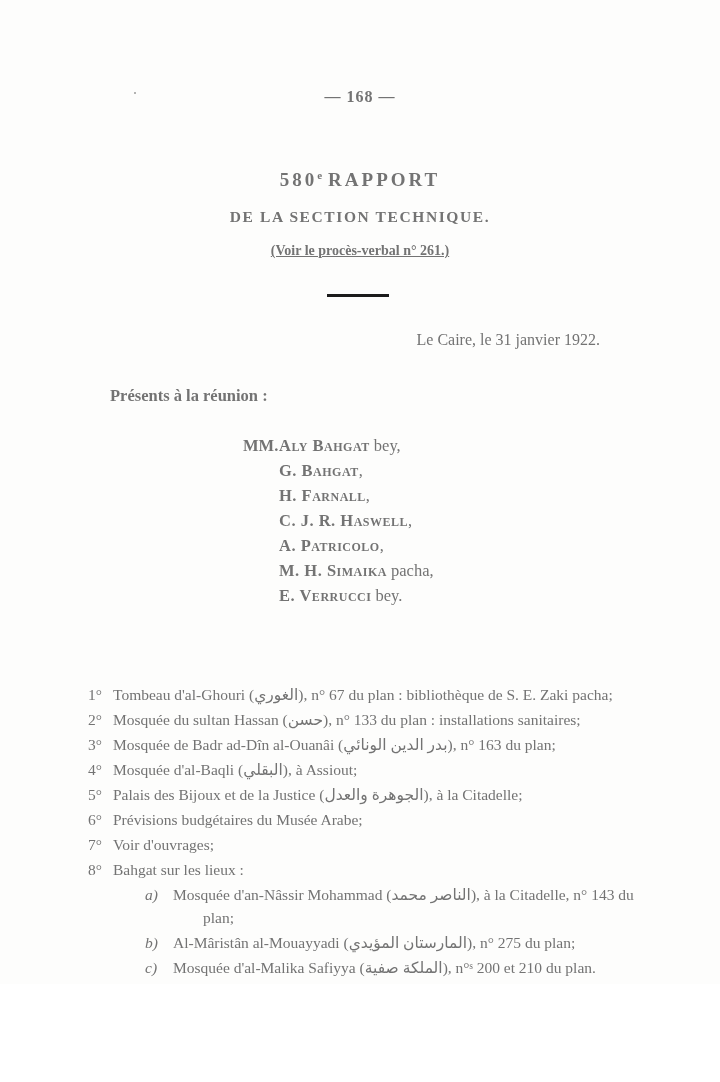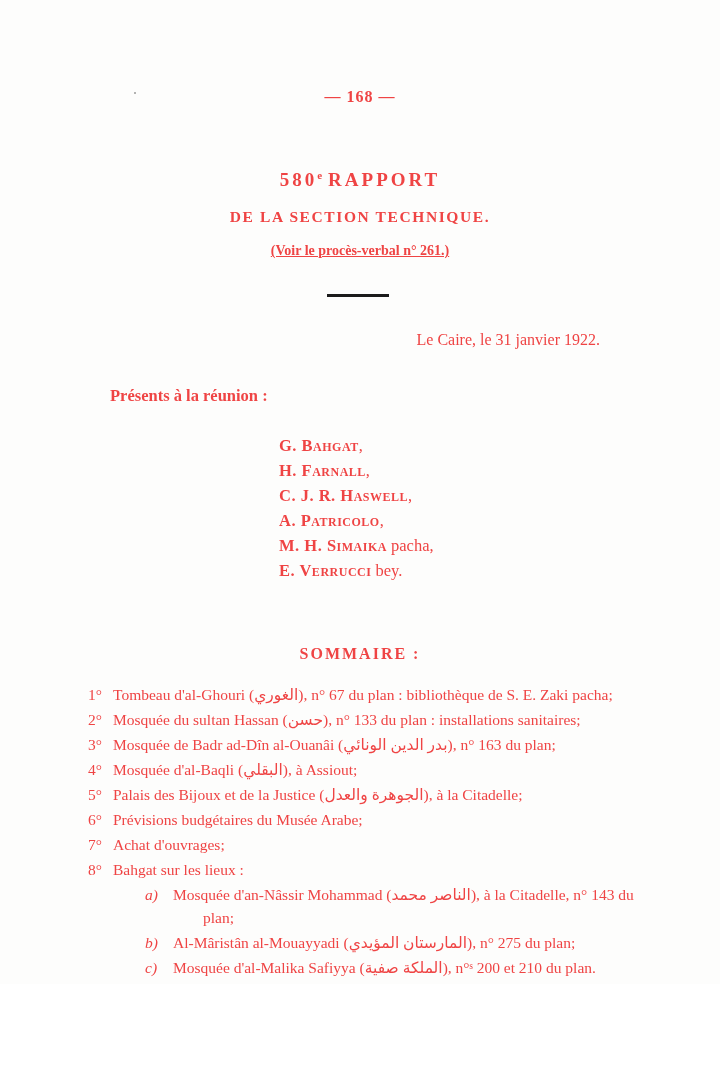--- a/index.html
+++ b/index.html
@@ -6,21 +6,21 @@
     margin: 0;
     padding: 0;
     background: #ffffff;
   }
   .page {
     position: relative;
     width: 720px;
     height: 984px;
     margin: 0 auto;
     background: #fdfdfc;
-    color: #ef4444;
+    color: #737373;
     font-family: "Liberation Serif", "DejaVu Serif", "DejaVu Sans", serif;
     overflow: hidden;
   }
   .speck {
     position: absolute;
     top: 92px; left: 134px;
     width: 2px; height: 2px;
     background: #9a9a9a;
     border-radius: 50%;
   }
@@ -161,29 +161,29 @@
 
   <div class="report-reference">(Voir le procès-verbal n° 261.)</div>
 
   <div class="separator-rule"></div>
 
   <div class="dateline">Le Caire, le 31 janvier 1922.</div>
 
   <div class="attendance-heading">Présents à la réunion :</div>
 
   <div class="attendee-list">
+    <div class="attendee-row"><span class="mm-prefix">MM.</span><span class="sc-name">Aly Bahgat</span><span class="attendee-suffix"> bey,</span></div>
     <div class="attendee-row"><span class="mm-prefix"></span><span class="sc-name">G. Bahgat</span><span class="attendee-suffix">,</span></div>
     <div class="attendee-row"><span class="mm-prefix"></span><span class="sc-name">H. Farnall</span><span class="attendee-suffix">,</span></div>
     <div class="attendee-row"><span class="mm-prefix"></span><span class="sc-name">C. J. R. Haswell</span><span class="attendee-suffix">,</span></div>
     <div class="attendee-row"><span class="mm-prefix"></span><span class="sc-name">A. Patricolo</span><span class="attendee-suffix">,</span></div>
     <div class="attendee-row"><span class="mm-prefix"></span><span class="sc-name">M. H. Simaika</span><span class="attendee-suffix"> pacha,</span></div>
     <div class="attendee-row"><span class="mm-prefix"></span><span class="sc-name">E. Verrucci</span><span class="attendee-suffix"> bey.</span></div>
   </div>
 
-  <div class="sommaire-heading">SOMMAIRE :</div>
 
   <div class="sommaire">
     <div class="sommaire-item">
         <span class="item-num">1°</span>
         <span class="item-text">Tombeau d'al-Ghouri (الغوري), n° 67 du plan : bibliothèque de S. E. Zaki pacha;</span>
       </div>
     <div class="sommaire-item">
         <span class="item-num">2°</span>
         <span class="item-text">Mosquée du sultan Hassan (حسن), n° 133 du plan : installations sanitaires;</span>
       </div>
@@ -198,21 +198,21 @@
     <div class="sommaire-item">
         <span class="item-num">5°</span>
         <span class="item-text">Palais des Bijoux et de la Justice (الجوهرة والعدل), à la Citadelle;</span>
       </div>
     <div class="sommaire-item">
         <span class="item-num">6°</span>
         <span class="item-text">Prévisions budgétaires du Musée Arabe;</span>
       </div>
     <div class="sommaire-item">
         <span class="item-num">7°</span>
-        <span class="item-text">Achat d'ouvrages;</span>
+        <span class="item-text">Voir d'ouvrages;</span>
       </div>
     <div class="sommaire-item">
         <span class="item-num">8°</span>
         <span class="item-text">Bahgat sur les lieux :</span>
       </div>
 
     <div class="sommaire-subitems">
       <div class="sommaire-subitem">
           <span class="subitem-letter">a)</span>
           <span class="subitem-text">Mosquée d'an-Nâssir Mohammad (الناصر محمد), à la Citadelle, n° 143 du plan;</span>

